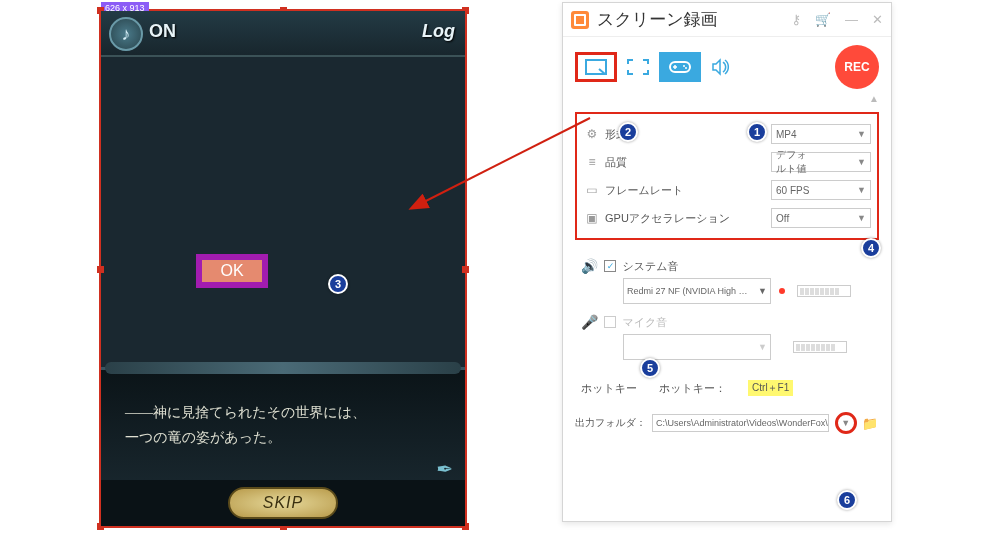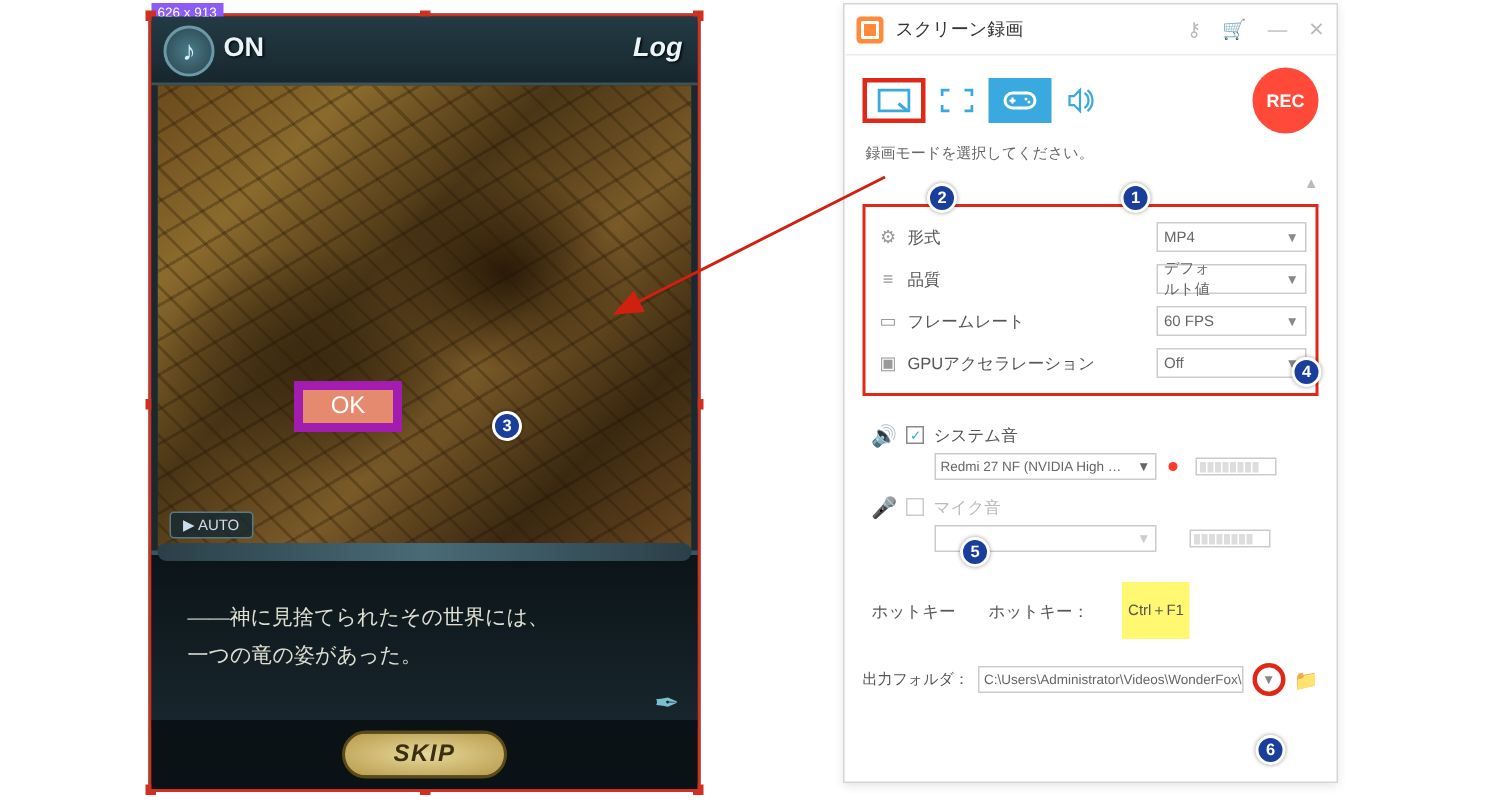--- a/index.html
+++ b/index.html
@@ -153,21 +153,21 @@
       height: 46px;
       background: #0a1216;
       display: flex; align-items: center; justify-content: center;
     }
     .skip-btn {
       width: 110px; height: 32px;
       background: radial-gradient(#e5d89a,#b89a4a);
       border: 2px solid #5a4a1a;
       border-radius: 16px;
       color: #3a3010;
-      font-weight: bold;
+      font-weight: normal;
       font-style: italic;
       letter-spacing: 1px;
       display: flex; align-items: center; justify-content: center;
     }
 
     
     .recorder {
       position: absolute;
       left: 562px; top: 2px;
       width: 330px;
@@ -187,21 +187,21 @@
     .rec-logo {
       width: 18px; height: 18px;
       background: #ff8a3a;
       border-radius: 3px;
       margin-right: 8px;
       position: relative;
     }
     .rec-logo::after {
       content:'';position:absolute;inset:3px;border:2px solid #fff;border-radius:1px;
     }
-    .rec-title { flex: 1; font-size: 12px; color: #333; }
+    .rec-title { flex: 1; font-size: 17px; color: #333; }
     .tbar-icons { display: flex; gap: 14px; color: #bbb; font-size: 13px; }
     .tbar-icon { cursor: pointer; }
 
     .mode-row {
       display: flex; align-items: center;
       gap: 0;
       padding: 8px 12px 4px;
     }
     .mode-btn {
       width: 42px; height: 30px;
@@ -248,40 +248,40 @@
     }
     .sselect .caret { color:#888; font-size:9px; }
 
     .audio-block { padding: 10px 18px 6px; }
     .audio-row { display: flex; align-items: center; gap: 6px; font-size: 11px; color: #555; margin-bottom: 4px;}
     .speaker-ic { color:#3aa9e0; font-size:14px; }
     .checkbox { width:12px;height:12px;border:1px solid #888;display:inline-flex;align-items:center;justify-content:center;font-size:9px;color:#3aa9e0;}
     .device-row { display:flex; gap:8px; align-items:center; padding-left: 42px; }
     .device-select {
       width: 148px; height: 18px; border:1px solid #ccc;
-      font-size:9px; display:flex; align-items:center; padding:0 3px;
+      font-size:9px; display:flex; align-items:center; padding:12px 3px;
       justify-content: space-between; color:#666;
     }
     .level-bar {
       width: 54px; height: 12px;
       border: 1px solid #ccc;
       display: flex; align-items: center;
       padding: 0 2px; gap: 1px;
     }
     .level-bar span { width:4px; height:7px; background:#ddd; }
     .rec-dot { width:6px;height:6px;border-radius:50%;background:#ff3a2a;display:inline-block;margin-right:4px;}
     .mic-ic { color:#ccc; font-size:14px; }
     .mic-row .checkbox { border-color:#ccc; }
 
     .hotkey-row {
       display:flex; align-items:center; gap: 22px;
       padding: 14px 18px 6px;
       font-size: 11px; color:#555;
     }
-    .hotkey-val { background: #fff870; padding: 12px 4px; font-size:10px; }
+    .hotkey-val { background: #fff870; padding: 1px 4px; font-size:10px; }
 
     .output-row {
       display:flex; align-items:center; gap: 6px;
       padding: 10px 12px 4px;
       font-size: 10px; color:#555;
     }
     .output-path {
       flex: 1; height: 18px; border:1px solid #ccc;
       padding: 0 3px; font-size:9px; color:#666;
       display:flex; align-items:center;
@@ -326,23 +326,20 @@
   <div class="handle br"></div>
 
   <div class="game-header">
     <div class="sound-btn">
       <span>♪</span>
     </div>
     <div class="on-label">ON</div>
     <div class="log-btn">Log</div>
   </div>
 
-  <div class="game-art">
-    <div class="auto-badge">▶ AUTO</div>
-  </div>
 
   <div class="dialogue-band">
     <div class="dialogue-text">
       <div>――神に見捨てられたその世界には、</div>
       <div>一つの竜の姿があった。</div>
     </div>
     <div class="quill">✒</div>
   </div>
 
   <div class="skip-bar">
@@ -386,21 +383,20 @@
         </svg>
     </div>
     <div class="mode-btn">
       <svg width="22" height="18">
           <path d="M2 6h3l4-4v14l-4-4H2z" fill="none" stroke="#3aa9e0" stroke-width="1.5"></path>
           <path d="M12 4a6 6 0 010 10M14 2a9 9 0 010 14" fill="none" stroke="#3aa9e0" stroke-width="1.5"></path>
         </svg>
     </div>
     <div class="rec-btn">REC</div>
   </div>
-  <div class="mode-hint">録画モードを選択してください。</div>
   <div class="collapse-arrow">▲</div>
 
   <div class="settings-box">
     <div class="setting-row">
       <span class="sicon">⚙</span>
       <span class="slabel">形式</span>
       <div class="sselect">
         <span>MP4</span>
         <span class="caret">▼</span>
       </div>

